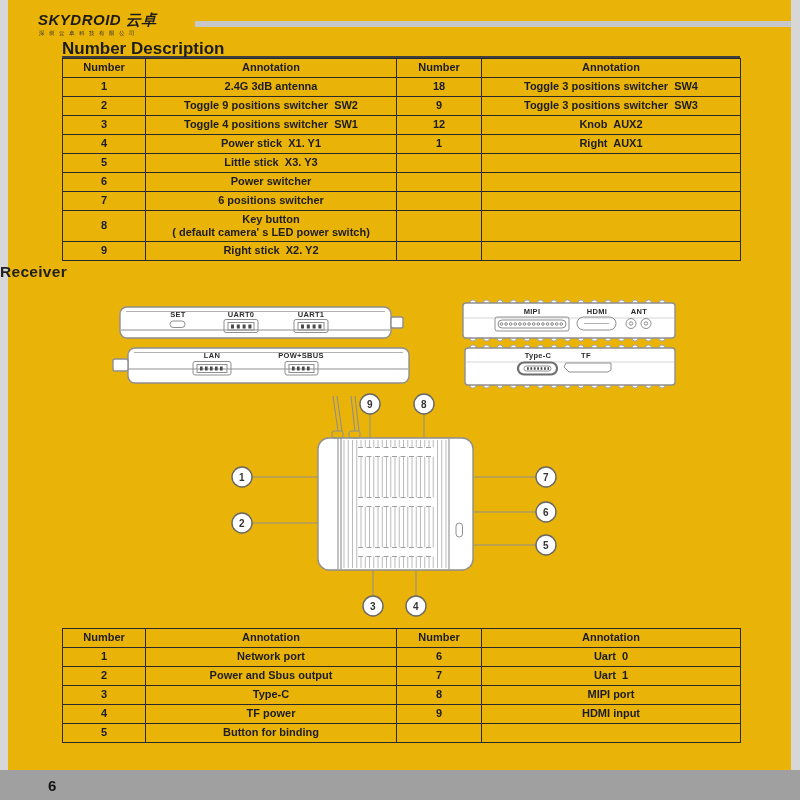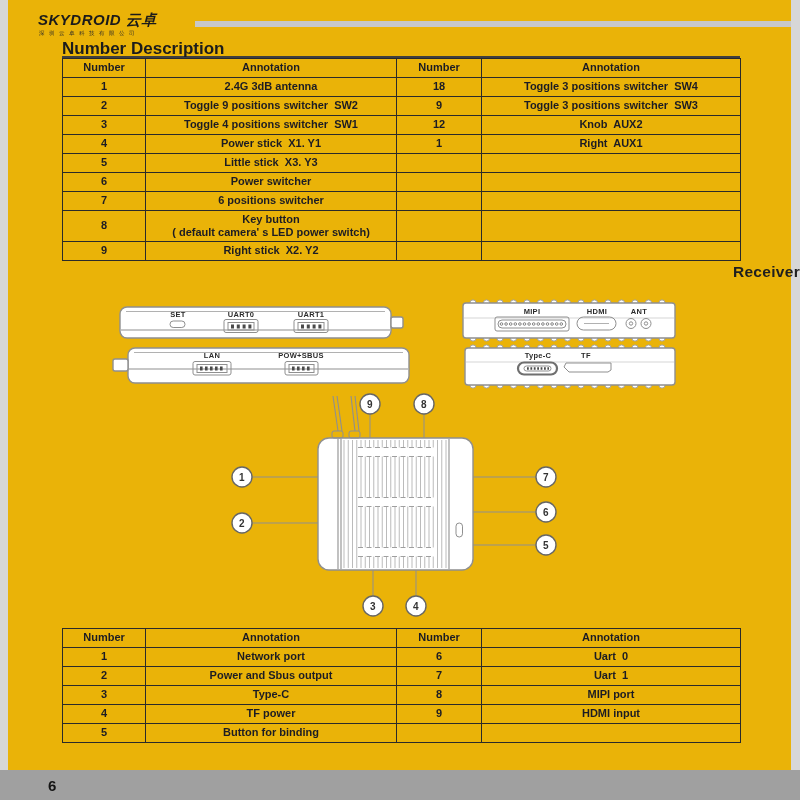--- a/index.html
+++ b/index.html
@@ -6,21 +6,21 @@
   .page{position:relative;width:800px;height:800px;background:#eab308;overflow:hidden;
         font-family:"Liberation Sans",sans-serif;}
   .strip-left{position:absolute;left:0;top:0;width:8px;height:770px;background:#d7d7d7;}
   .strip-right{position:absolute;left:791px;top:0;width:9px;height:770px;background:#d7d7d7;}
   .logo{position:absolute;left:38px;top:11px;font-style:italic;font-weight:bold;
         font-size:15px;letter-spacing:.5px;color:#1b1b1b;}
   .logo-sub{position:absolute;left:39px;top:30px;font-size:5.5px;letter-spacing:4.5px;color:#2a2a2a;}
   .header-rule{position:absolute;left:195px;top:21px;width:596px;height:6px;background:#c8c8c8;}
   .heading1{position:absolute;left:62px;top:39px;width:678px;height:17px;
             font-size:17px;font-weight:bold;color:#1c1c1c;border-bottom:2px solid #3f3f3f;}
-  .heading2{position:absolute;left:0;top:263px;width:800px;text-align:right;
+  .heading2{position:absolute;left:0;top:263px;width:800px;text-align:left;
             font-size:15.5px;font-weight:600;color:#1f1f1f;letter-spacing:.3px;}
   table{position:absolute;left:62px;border-collapse:collapse;table-layout:fixed;
         width:678px;font-size:11px;font-weight:bold;color:#1c1c24;}
   #t1{top:58px;} #t2{top:628px;}
   td,th{border:1.6px solid #2a2a2a;text-align:center;vertical-align:middle;
         padding:0;line-height:13.5px;white-space:pre-wrap;font-size:11px;}
   tr{height:19px;} tr.tall{height:31px;}
   .diagram{position:absolute;left:0;top:290px;}
   .body{fill:#fff;stroke:#8f8f8f;stroke-width:1.4;}
   .ln{stroke:#8f8f8f;stroke-width:1.1;fill:none;}

